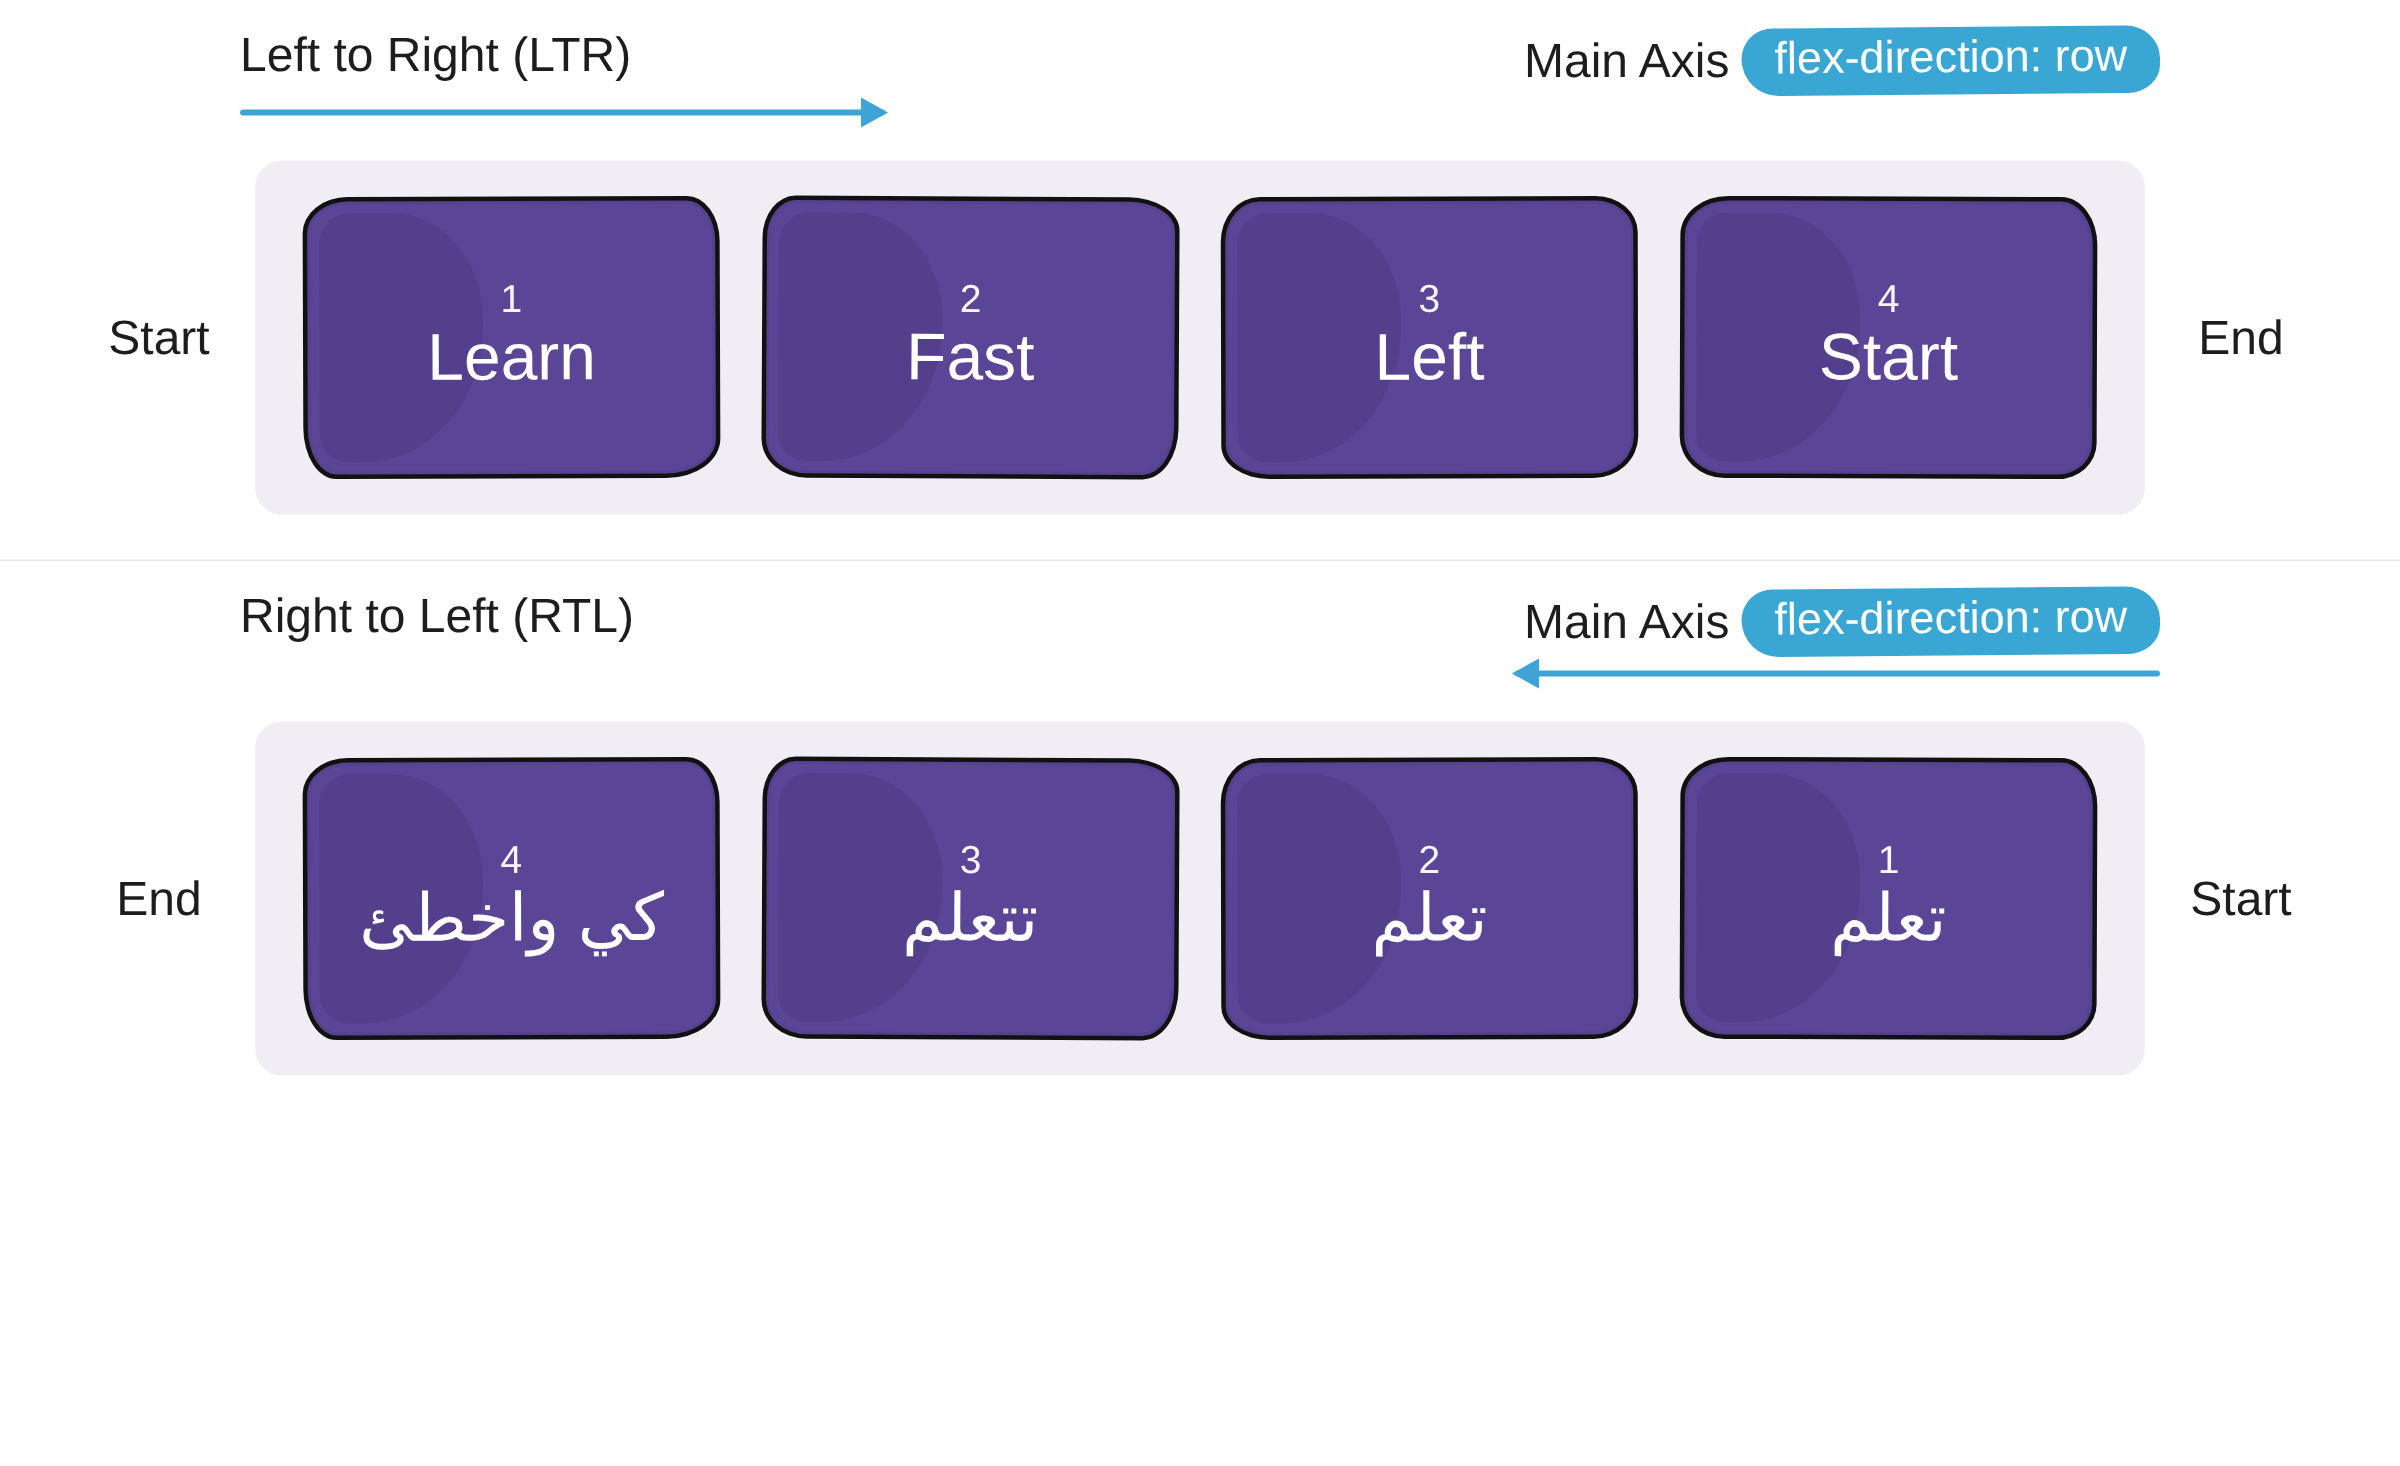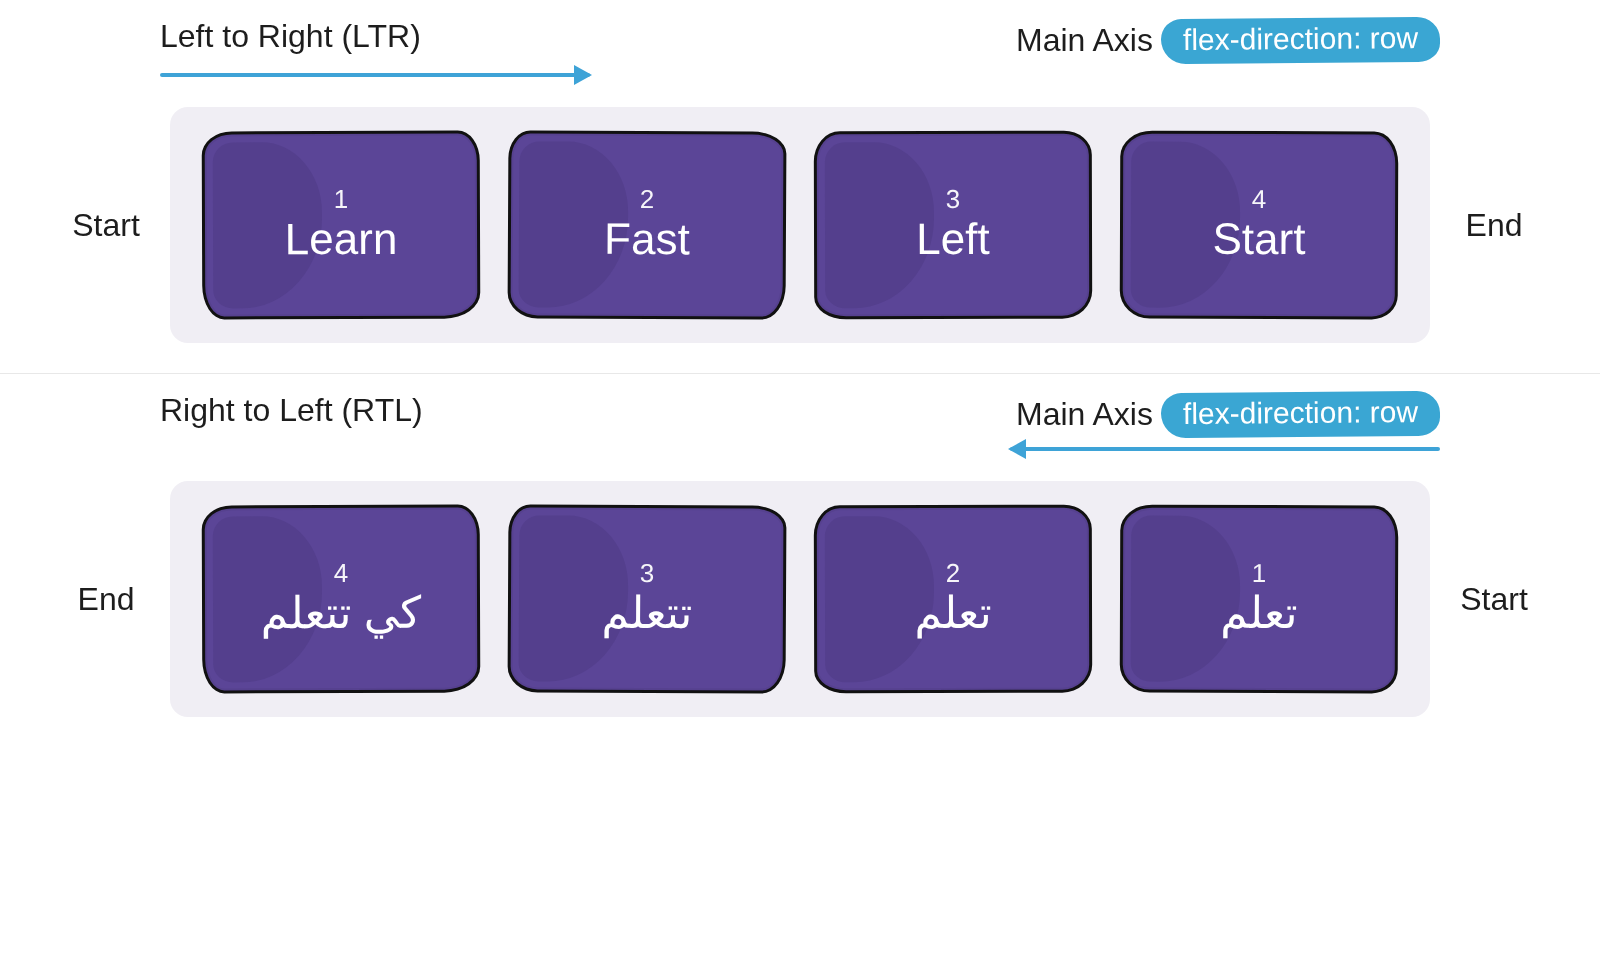--- a/index.html
+++ b/index.html
@@ -166,21 +166,21 @@
       </div>
     </div>
     <div class="arrow-row right">
       <div class="arrow-line rev"></div>
     </div>
     <div class="row-wrap">
       <div class="side-label">End</div>
       <div class="track">
         <div class="card">
           <div class="num">4</div>
-          <div class="word">كي تتعلم</div>
+          <div class="word">كي واخطئ</div>
         </div>
         <div class="card">
           <div class="num">3</div>
           <div class="word">تتعلم</div>
         </div>
         <div class="card">
           <div class="num">2</div>
           <div class="word">تعلم</div>
         </div>
         <div class="card">

